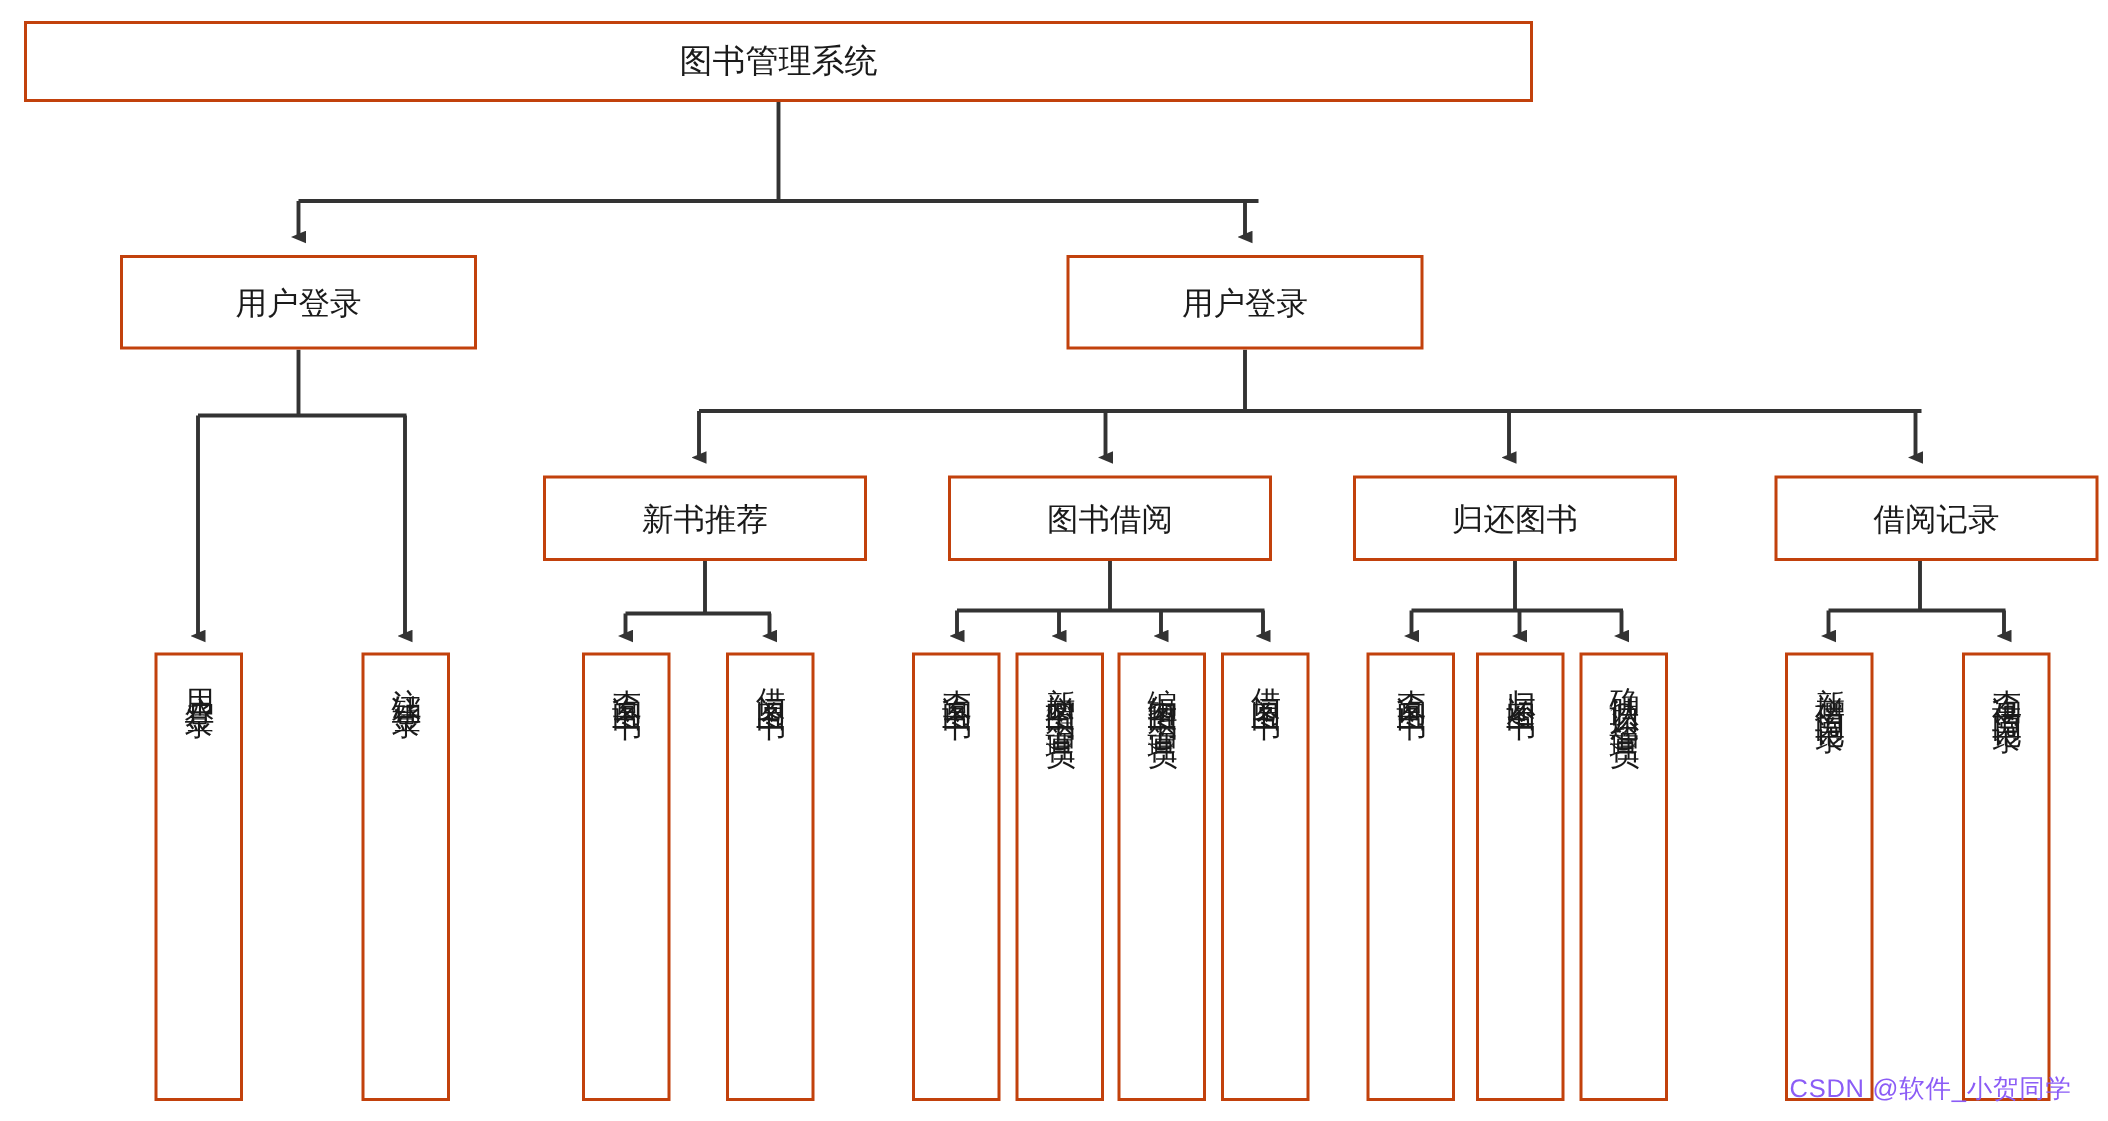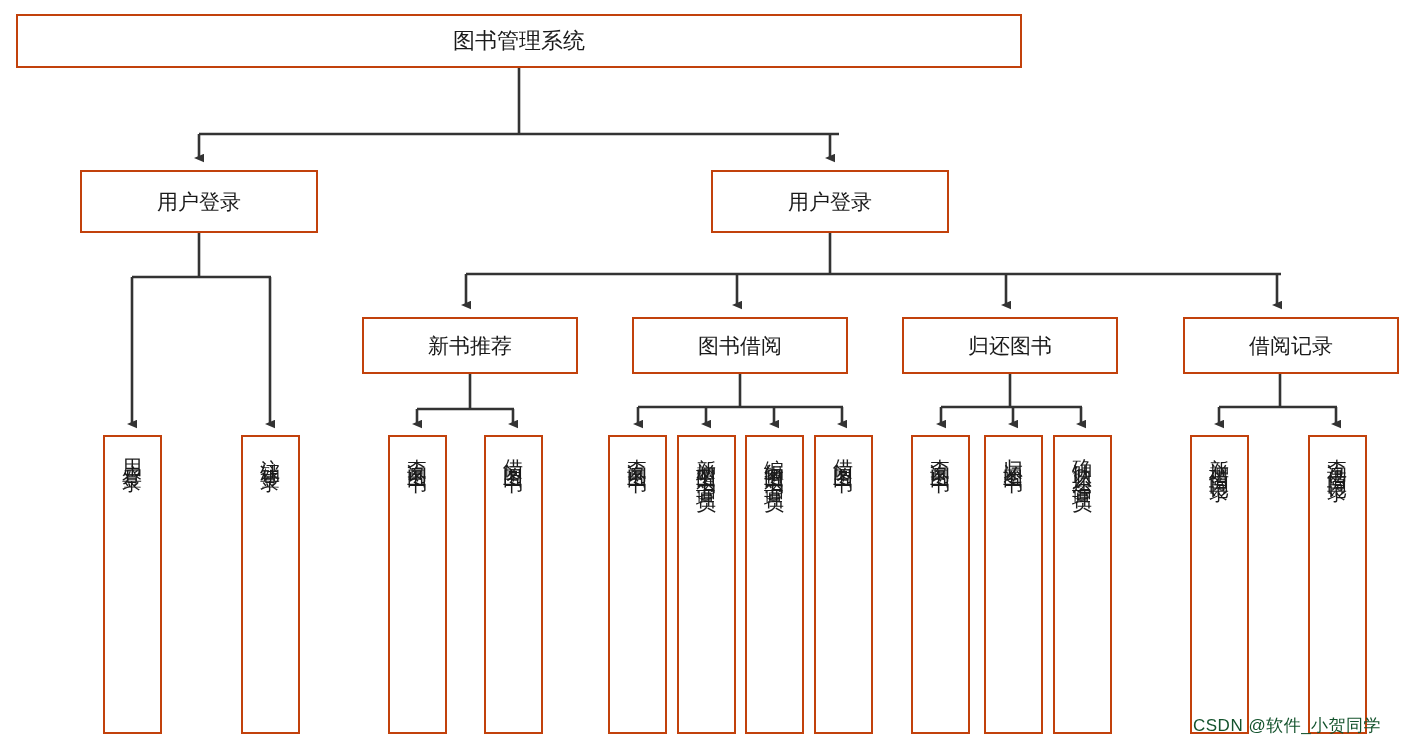--- a/index.html
+++ b/index.html
@@ -56,21 +56,21 @@
     position: absolute;
     left: 0;
     top: 0;
     width: 1405px;
     height: 747px;
     pointer-events: none;
   }
   .watermark {
     position: absolute;
     font-size: 17px;
-    color: #14532d;
+    color: #8b5cf6;
     white-space: nowrap;
     left: 1193px;
     top: 714px;
     letter-spacing: 0.5px;
   }
 </style>
 </head>
 <body>
 
 <div id="canvas">

